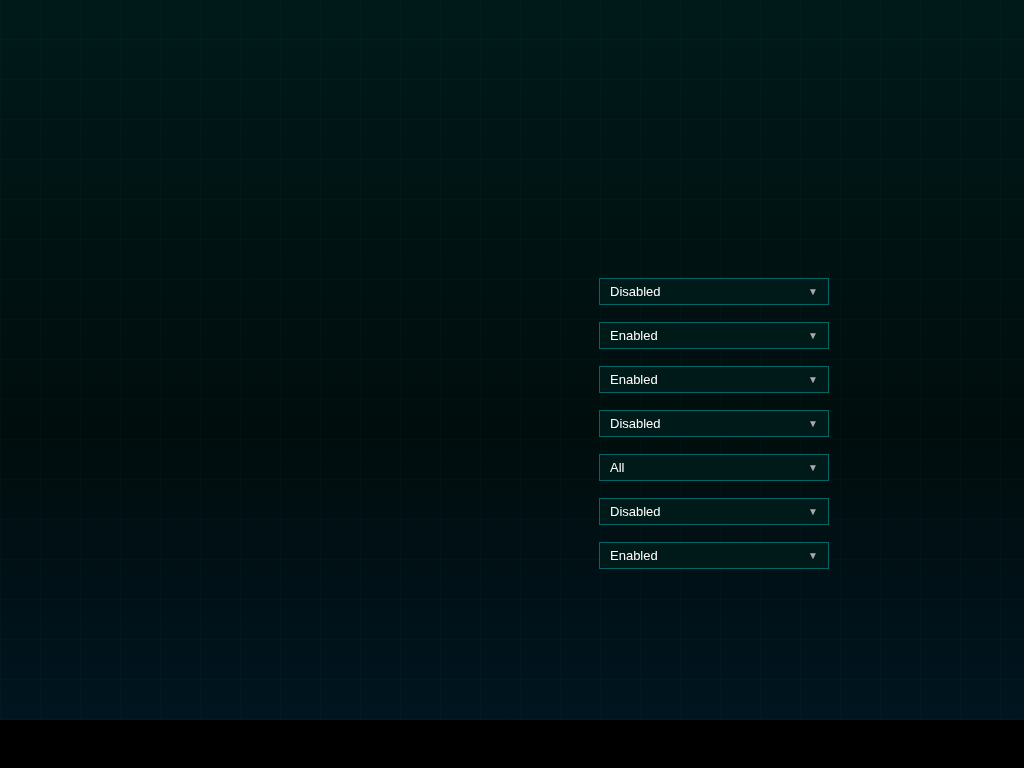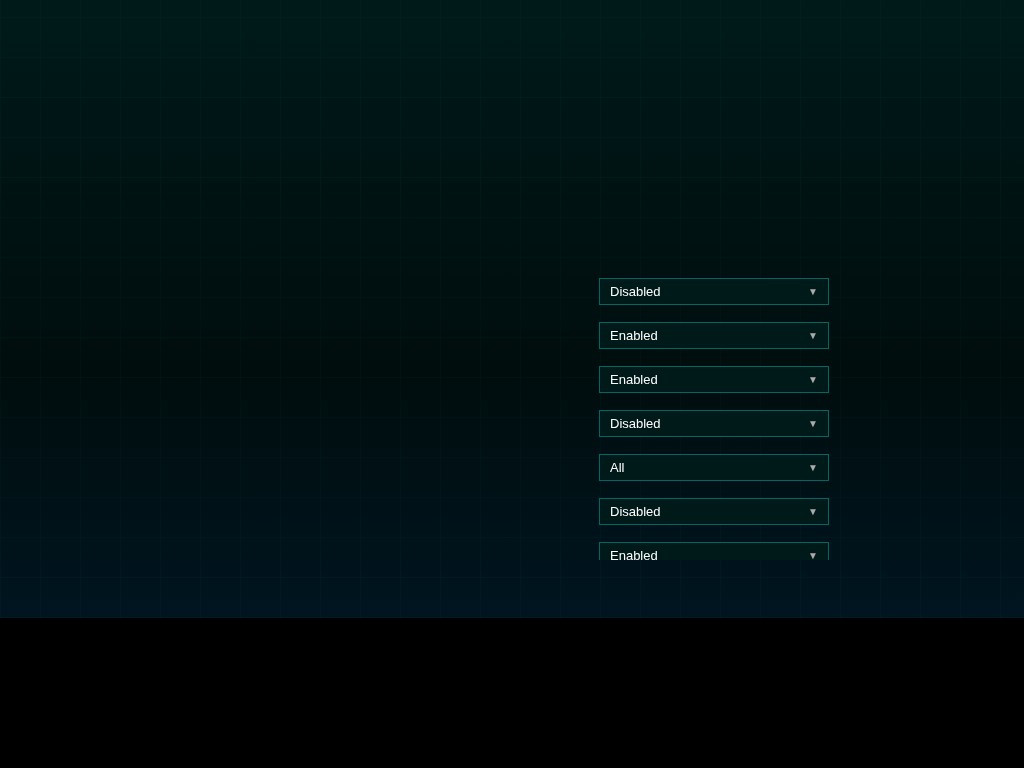--- a/index.html
+++ b/index.html
@@ -25,21 +25,21 @@
       inset: 0;
       background:
         repeating-linear-gradient(90deg, rgba(0,180,180,0.03) 0px, rgba(0,180,180,0.03) 1px, transparent 1px, transparent 40px),
         repeating-linear-gradient(0deg, rgba(0,180,180,0.03) 0px, rgba(0,180,180,0.03) 1px, transparent 1px, transparent 40px);
     }
 
     .main-container {
       position: relative;
       z-index: 1;
       width: 1024px;
-      height: 618px;
+      height: 720px;
       display: flex;
       flex-direction: column;
     }
 
     
     .top-bar {
       height: 78px;
       background: rgba(0,0,0,0.85);
       display: flex;
       align-items: center;

